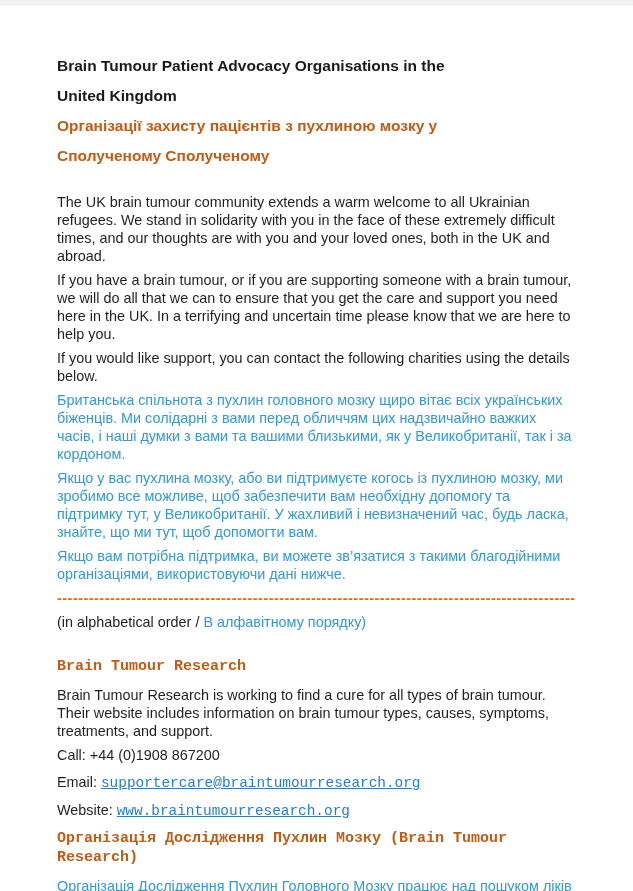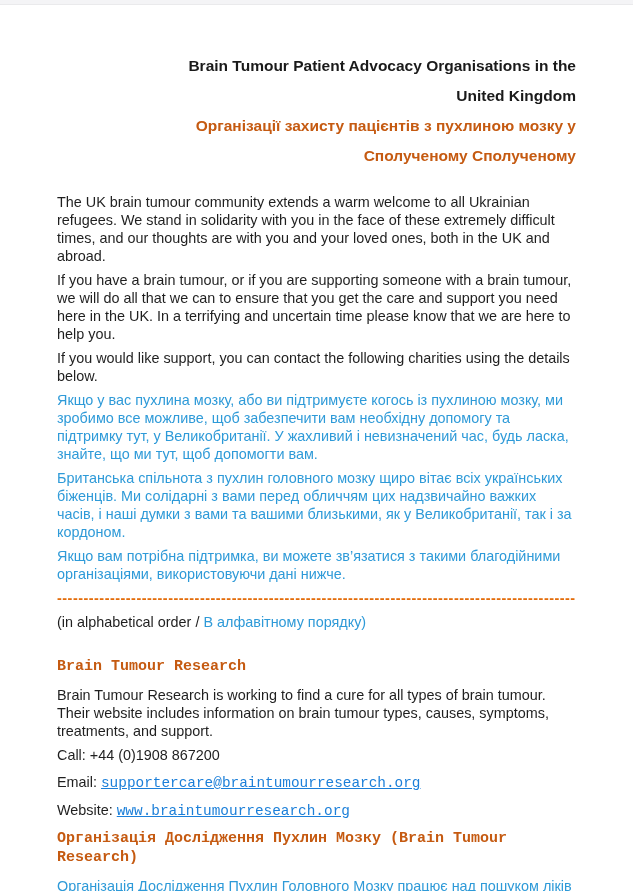--- a/index.html
+++ b/index.html
@@ -20,21 +20,21 @@
     background: #f4f4f6;
     border-bottom: 1px solid #eaeaec;
   }
   .content {
     padding: 52px 57px 0 57px;
   }
   .titles {
     margin-bottom: 28px;
   }
   .title {
-    text-align: right;
+    text-align: left;
     font-size: 15.5px;
     font-weight: bold;
     line-height: 18px;
     margin: 0 0 12px 0;
     color: #1a1a1a;
   }
   .title.uk {
     color: var(--heading-orange, #C55A11);
   }
   .body {
@@ -90,22 +90,22 @@
     <div class="title">Brain Tumour Patient Advocacy Organisations in the</div>
     <div class="title">United Kingdom</div>
     <div class="title uk">Організації захисту пацієнтів з пухлиною мозку у</div>
     <div class="title uk">Сполученому Сполученому</div>
   </div>
 
   <p class="body">The UK brain tumour community extends a warm welcome to all Ukrainian refugees. We stand in solidarity with you in the face of these extremely difficult times, and our thoughts are with you and your loved ones, both in the UK and abroad.</p>
   <p class="body">If you have a brain tumour, or if you are supporting someone with a brain tumour, we will do all that we can to ensure that you get the care and support you need here in the UK. In a terrifying and uncertain time please know that we are here to help you.</p>
   <p class="body">If you would like support, you can contact the following charities using the details below.</p>
 
+  <p class="body uk-blue">Британська спільнота з пухлин головного мозку щиро вітає всіх українських біженців. Ми солідарні з вами перед обличчям цих надзвичайно важких часів, і наші думки з вами та вашими близькими, як у Великобританії, так і за кордоном.</p>
   <p class="body uk-blue">Якщо у вас пухлина мозку, або ви підтримуєте когось із пухлиною мозку, ми зробимо все можливе, щоб забезпечити вам необхідну допомогу та підтримку тут, у Великобританії. У жахливий і невизначений час, будь ласка, знайте, що ми тут, щоб допомогти вам.</p>
-  <p class="body uk-blue">Британська спільнота з пухлин головного мозку щиро вітає всіх українських біженців. Ми солідарні з вами перед обличчям цих надзвичайно важких часів, і наші думки з вами та вашими близькими, як у Великобританії, так і за кордоном.</p>
   <p class="body uk-blue">Якщо вам потрібна підтримка, ви можете зв’язатися з такими благодійними організаціями, використовуючи дані нижче.</p>
 
   <div class="divider">----------------------------------------------------------------------------------------------------------------</div>
 
   <p class="body"><span>(in alphabetical order / </span><span class="uk-blue">В алфавітному порядку)</span></p>
 
   <h2 class="section-heading first">Brain Tumour Research</h2>
 
   <p class="body">Brain Tumour Research is working to find a cure for all types of brain tumour. Their website includes information on brain tumour types, causes, symptoms, treatments, and support.</p>
 

